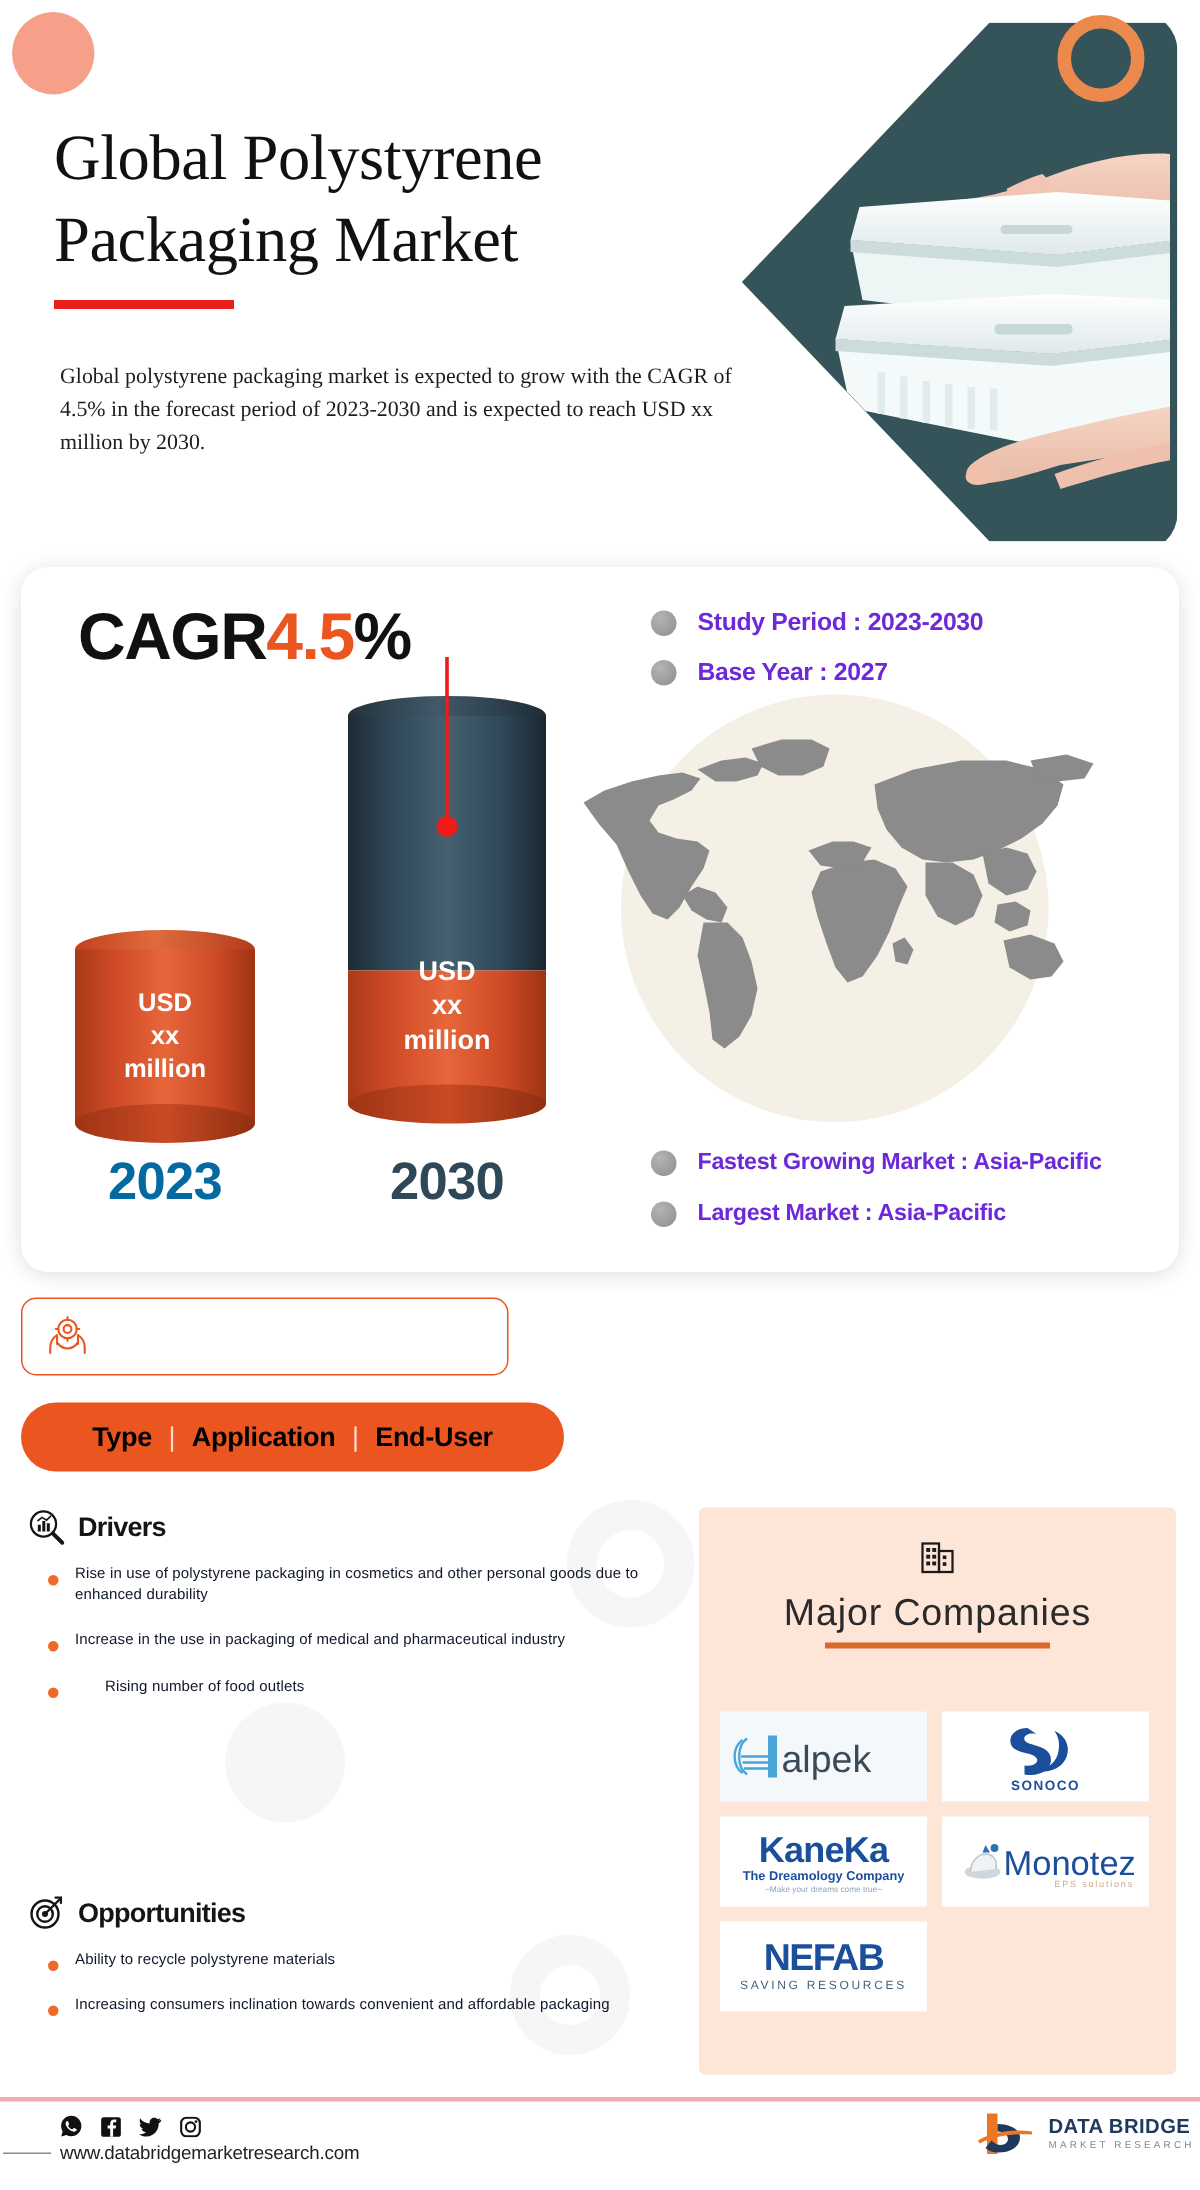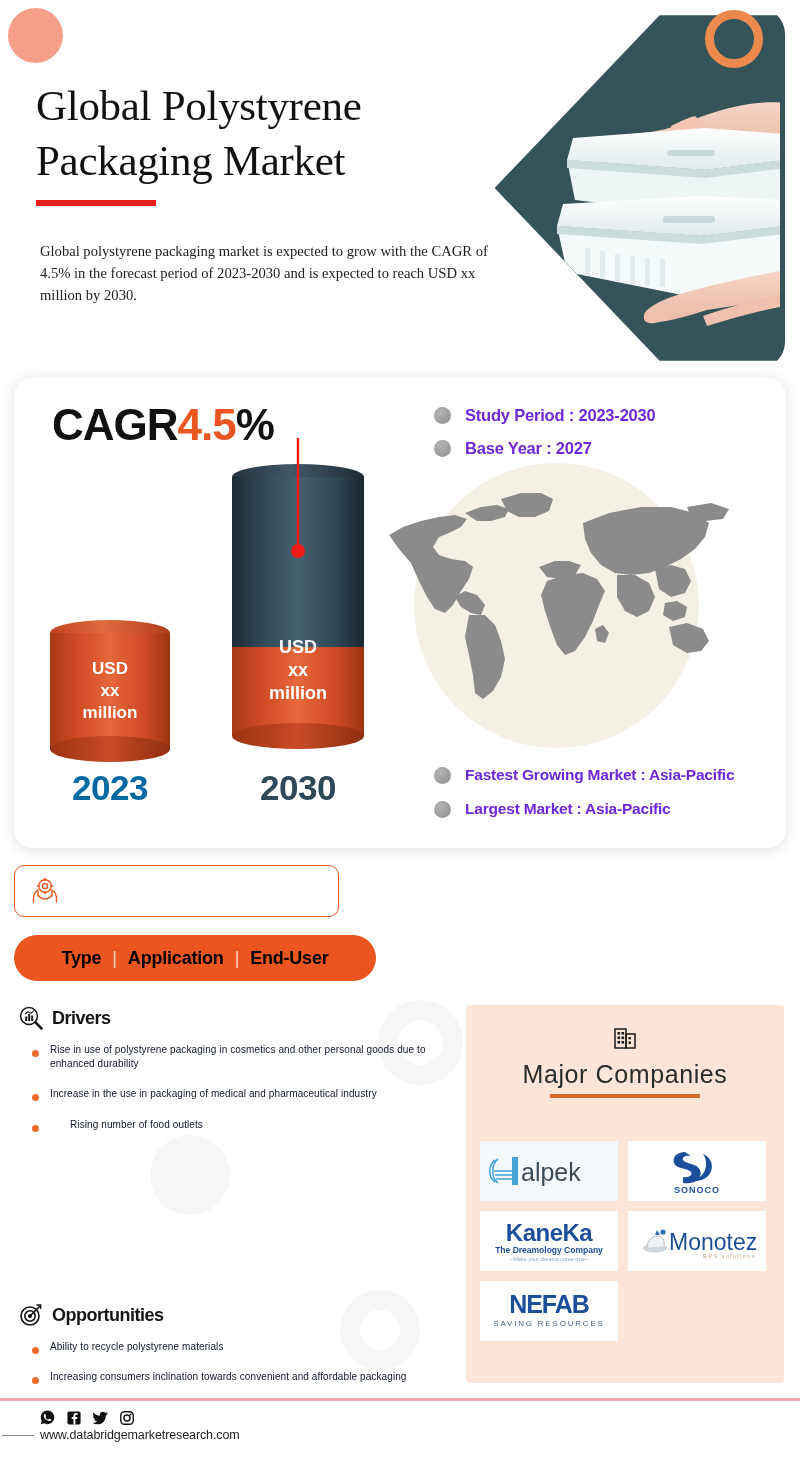--- a/index.html
+++ b/index.html
@@ -355,21 +355,21 @@
     <div class="bullet" style="margin-top:10px;">
       <div class="b-dot"></div>
       <div class="b-text">Increase in the use in packaging of medical and pharmaceutical industry</div>
     </div>
     <div class="bullet" style="margin-top:10px;gap:20px;">
       <div class="b-dot"></div>
       <div class="b-text">Rising number of food outlets</div>
     </div>
   </div>
 
-  <div class="sec" style="left:18px; top:1302px;">
+  <div class="sec" style="left:18px; top:1262px;">
     <div class="sec-head">
       <svg width="26" height="26" viewBox="0 0 26 26">
         <g fill="none" stroke="#151515" stroke-width="1.6">
           <circle cx="12" cy="14" r="9"></circle>
           <circle cx="12" cy="14" r="5.2"></circle>
         </g>
         <circle cx="12" cy="14" r="2" fill="#151515"></circle>
         <line x1="12" y1="14" x2="21.5" y2="4.5" stroke="#151515" stroke-width="1.6" stroke-linecap="round"></line>
         <path d="M19 3 L22.6 3 L22.6 6.6" fill="none" stroke="#151515" stroke-width="1.5" stroke-linecap="round"></path>
       </svg>
@@ -481,14 +481,25 @@
     <svg width="14" height="14" viewBox="0 0 16 16">
       <rect x="0.9" y="0.9" width="14.2" height="14.2" rx="4" fill="none" stroke="#111" stroke-width="1.6"></rect>
       <circle cx="8" cy="8" r="3.5" fill="none" stroke="#111" stroke-width="1.6"></circle>
       <circle cx="12.2" cy="3.9" r="1.1" fill="#111"></circle>
     </svg>
   </div>
 
   <div class="foot-dash"></div>
   <div class="foot-url">www.databridgemarketresearch.com</div>
 
+  <div class="brand">
+    <svg width="42" height="36" viewBox="0 0 42 36">
+      <path d="M8 4 L15 4 L15 31 L8 31 Z" fill="#ee7623"></path>
+      <path d="M15 11 C24 11 30 15 30 20 C30 26 24 30 16 30 C12 30 9 29 7 27 L11 22 C13 24 15 25 17 25 C20 25 22 23 22 21 C22 18 19 16 15 16 Z" fill="#1d3a5c"></path>
+      <path d="M2 22 C10 17 24 14 38 16 L38 18 C24 17 11 20 3 24 Z" fill="#ee7623"></path>
+    </svg>
+    <div class="brand-txt">
+      <div class="brand-name">DATA BRIDGE</div>
+      <div class="brand-sub">MARKET RESEARCH</div>
+    </div>
+  </div>
 
 </div>
 
 </body></html>

